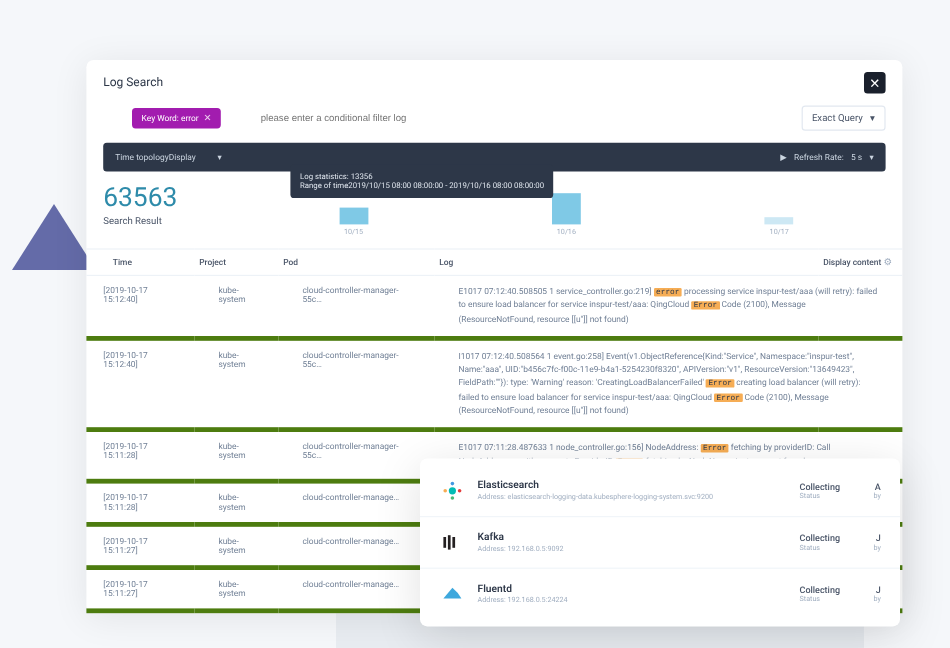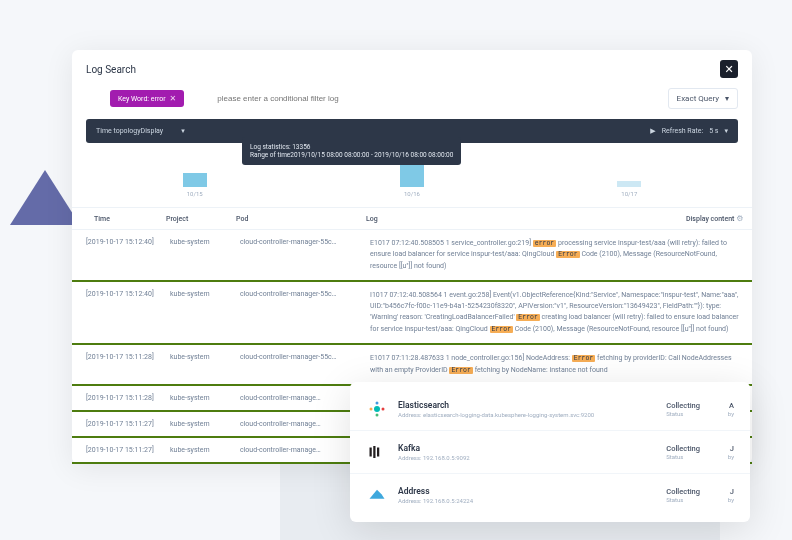--- a/index.html
+++ b/index.html
@@ -132,22 +132,22 @@
     .table th {
       text-align: left;
       font-weight: 500;
       color: #4a5568;
       padding: 6px 4px;
       border-top: 1px solid #edf2f7;
       border-bottom: 1px solid #edf2f7;
     }
     .table th:first-child { padding-left: 22px; }
     .table td {
-      padding: 8px 8px;
-      border-bottom: 2px solid #4d7c0f;
+      padding: 8px 20px;
+      border-bottom: 4px solid #4d7c0f;
       vertical-align: top;
       color: #718096;
     }
     .table td:first-child { padding-left: 14px; }
     .th-time { width: 90px; }
     .th-project { width: 70px; }
     .th-pod { width: 130px; }
     .th-log { width: auto; }
     .th-display { width: 70px; text-align: right; padding-right: 14px; }
     .log-cell { line-height: 1.6; }
@@ -232,20 +232,24 @@
     </div>
     <div class="darkbar-right">
       <span>▶</span>
       <span>Refresh Rate:</span>
       <span>5 s</span>
       <span>▾</span>
     </div>
   </div>
 
   <div class="chart-area">
+    <div class="count-box">
+      <div class="count-num">63563</div>
+      <div class="count-lbl">Search Result</div>
+    </div>
     <div class="tooltip">
       <div>Log statistics: 13356</div>
       <div>Range of time2019/10/15 08:00 08:00:00 - 2019/10/16 08:00 08:00:00</div>
     </div>
     <div class="bars">
       <div class="bar-col">
         <div class="bar" style="height:14px"></div>
         <div class="bar-lbl">10/15</div>
       </div>
       <div class="bar-col">
@@ -359,21 +363,21 @@
         <div class="svc-status-lbl">by</div>
       </div>
     </div>
     <div class="svc-row">
       <div class="svc-icon" style="color:#3ea8dd">
         <svg width="18" height="14" viewBox="0 0 24 18">
           <path d="M2 14 L12 2 L18 8 L22 14 Z" fill="#3ea8dd"></path>
         </svg>
       </div>
       <div class="svc-main">
-        <div class="svc-name">Address</div>
+        <div class="svc-name">Fluentd</div>
         <div class="svc-addr">Address: 192.168.0.5:24224</div>
       </div>
       <div class="svc-status">
         <div class="svc-status-val">Collecting</div>
         <div class="svc-status-lbl">Status</div>
       </div>
       <div class="svc-meta">
         <div class="svc-status-val">J</div>
         <div class="svc-status-lbl">by</div>
       </div>

